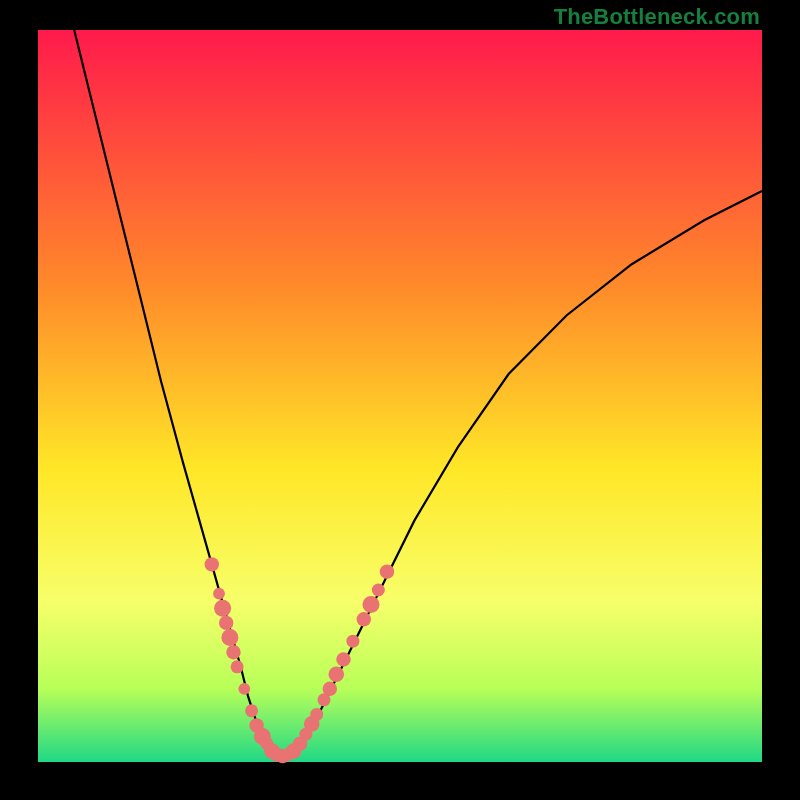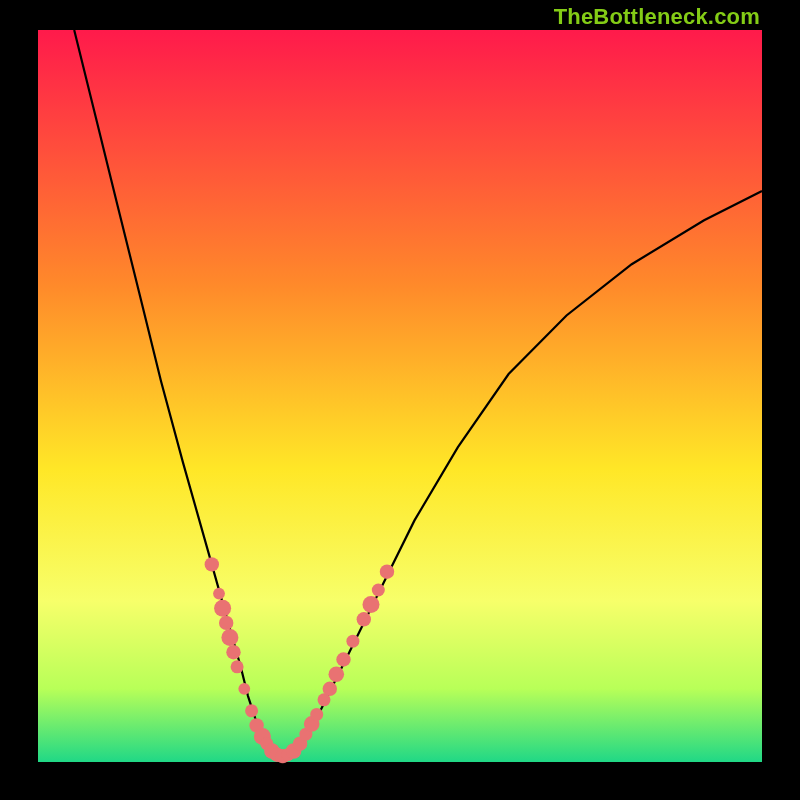--- a/index.html
+++ b/index.html
@@ -23,21 +23,21 @@
     left: 38px;
     top: 30px;
     width: 724px;
     height: 732px;
     
   }
   .watermark {
     position: absolute;
     top: 4px;
     right: 40px;
-    color: #84cc16;
+    color: #15803d;
     font-size: 22px;
     font-weight: 600;
     letter-spacing: 0.2px;
   }
   svg.curve {
     position: absolute;
     left: 0; top: 0;
     width: 724px; height: 732px;
     overflow: visible;
   }

